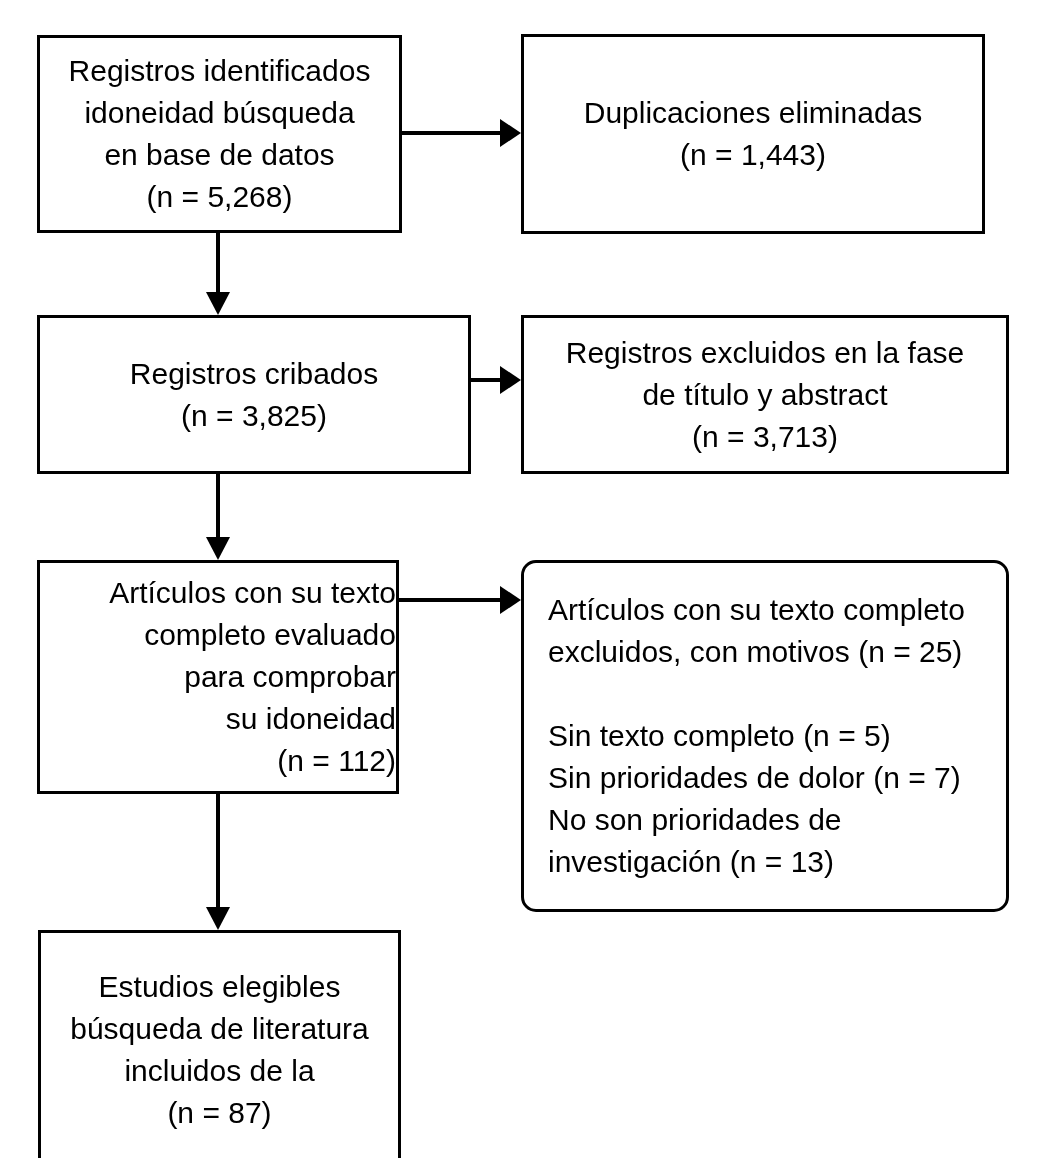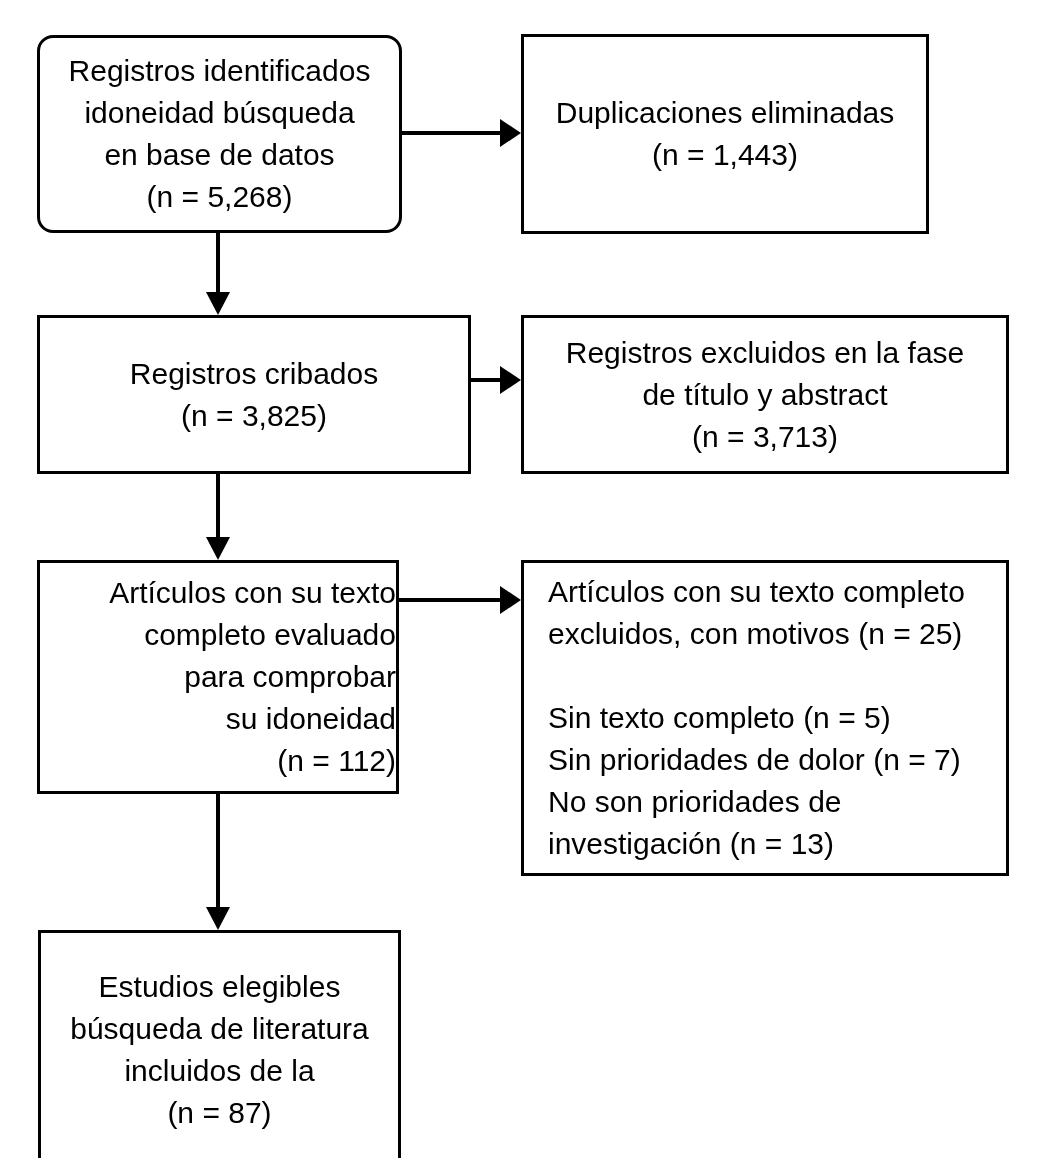--- a/index.html
+++ b/index.html
@@ -47,26 +47,26 @@
   }
   #arrow-layer {
     position: absolute;
     left: 0;
     top: 0;
     width: 1064px;
     height: 1158px;
     pointer-events: none;
   }
   
-  #box-identified   { left: 37px;  top: 35px;  width: 365px; height: 198px; border-radius: 16px; }
-  #box-duplicates   { left: 521px; top: 34px;  width: 408px; height: 200px; }
+  #box-identified   { left: 37px;  top: 35px;  width: 365px; height: 198px; }
+  #box-duplicates   { left: 521px; top: 34px;  width: 464px; height: 200px; }
   #box-screened     { left: 37px;  top: 315px; width: 434px; height: 159px; }
   #box-excluded-ta  { left: 521px; top: 315px; width: 488px; height: 159px; }
   #box-fulltext     { left: 37px;  top: 560px; width: 362px; height: 234px; align-items: flex-end; }
-  #box-excluded-ft  { left: 521px; top: 560px; width: 488px; height: 316px; }
+  #box-excluded-ft  { left: 521px; top: 560px; width: 488px; height: 352px; border-radius: 15px; }
   #box-included     { left: 38px;  top: 930px; width: 363px; height: 239px; }
 </style>
 </head>
 <body>
 
 <div id="canvas">
 
   <svg id="arrow-layer" viewBox="0 0 1064 1158" width="1064" height="1158" xmlns="http://www.w3.org/2000/svg">
 
     <g>

